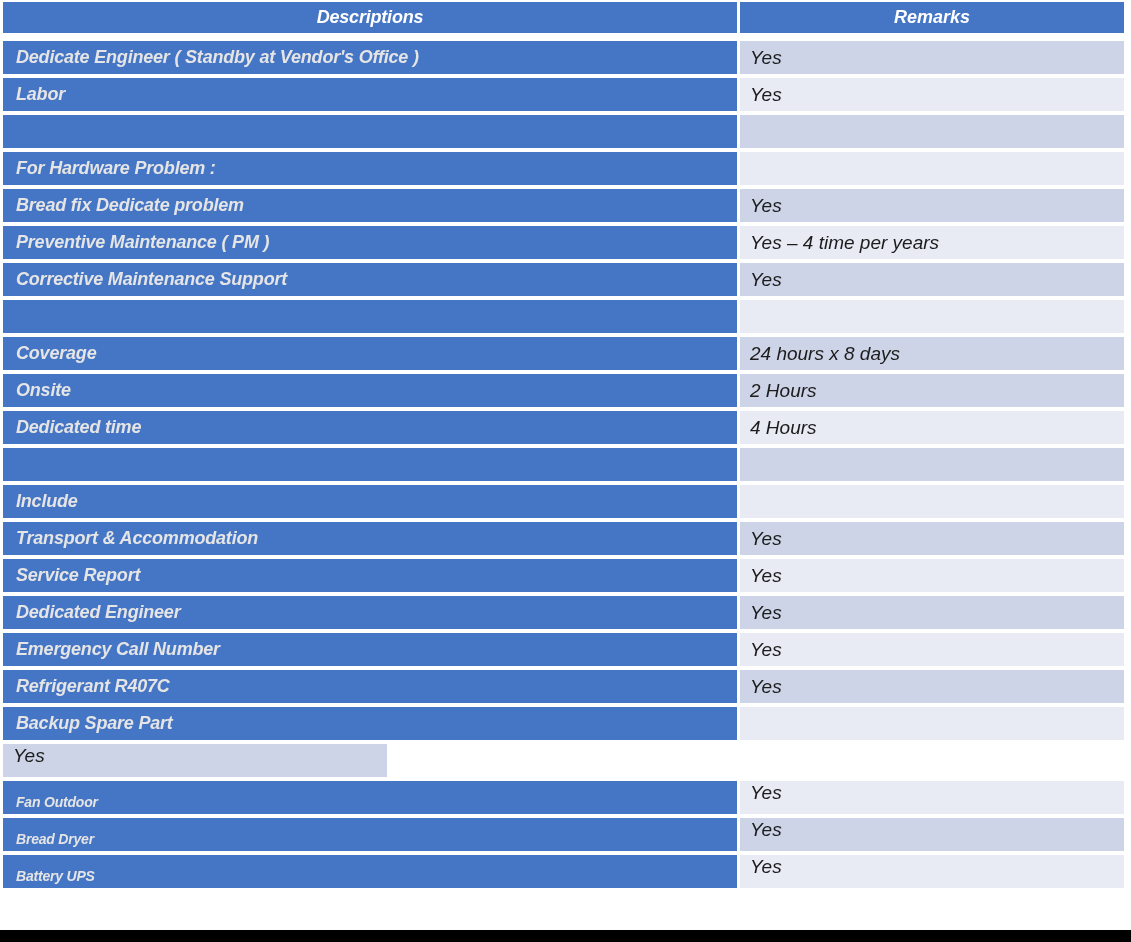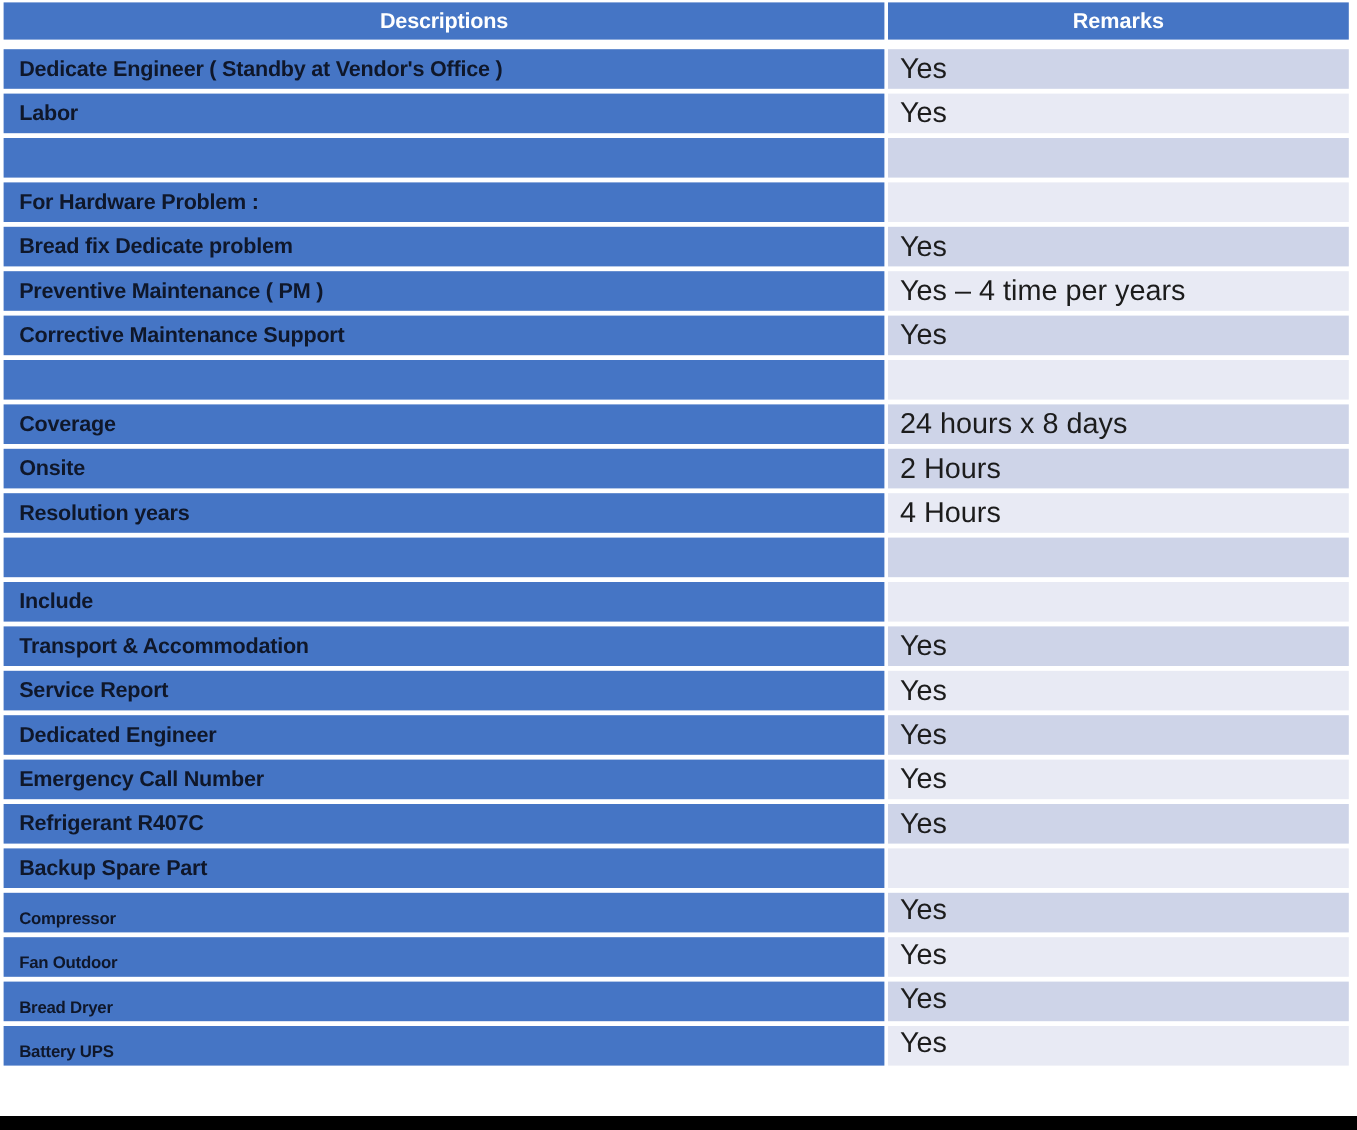--- a/index.html
+++ b/index.html
@@ -10,31 +10,31 @@
     --text-dark:#1c1c1c;
   }
   *{box-sizing:border-box;}
   html,body{margin:0;padding:0;}
   body{
     width:1131px;height:942px;position:relative;background:#ffffff;
     font-family:"Liberation Sans", sans-serif;overflow:hidden;
   }
   .page{position:absolute;inset:0;}
   .tbl{position:absolute;left:3px;top:2px;width:1121px;}
-  .row{display:flex;gap:3px;margin-bottom:4px;height:33px;}
+  .row{display:flex;gap:3px;margin-bottom:4px;height:33px;font-style:italic;}
   .row.header{height:31px;margin-bottom:8px;}
   .cell{display:flex;align-items:center;}
   .cell.left{
-    width:734px;background:var(--blue);color:#0f172a;
+    width:734px;background:var(--blue);color:#e5e5e5;
     font-weight:bold;font-size:18px;letter-spacing:-0.2px;
     padding-left:13px;
   }
   .cell.right{
     width:384px;padding-left:10px;
-    font-size:24px;color:var(--text-dark);
+    font-size:19px;color:var(--text-dark);
     background:transparent;
   }
   .row.header .cell{justify-content:center;padding:0;background:var(--blue);
     color:#ffffff;font-weight:bold;font-size:18px;}
   .row.band-dark .cell.right{background:var(--band-dark);}
   .row.band-light .cell.right{background:var(--band-light);}
   .row.small .cell.left{font-size:14px;align-items:flex-end;padding-bottom:4px;}
   .row.small .cell.right{align-items:flex-start;padding-top:1px;}
   .bottom-bar{position:absolute;left:0;right:0;bottom:0;height:12px;background:var(--bar);}
 </style>
@@ -93,21 +93,21 @@
     <div class="cell right">24 hours x 8 days</div>
   </div>
 
 
   <div class="row band-dark">
     <div class="cell left">Onsite</div>
     <div class="cell right">2 Hours</div>
   </div>
 
   <div class="row band-light">
-    <div class="cell left">Resolution years</div>
+    <div class="cell left">Dedicated time</div>
     <div class="cell right">4 Hours</div>
   </div>
 
   <div class="row band-dark">
     <div class="cell left"></div>
     <div class="cell right"></div>
   </div>
 
   <div class="row band-light">
     <div class="cell left">Include</div>
@@ -138,21 +138,20 @@
     <div class="cell left">Refrigerant R407C</div>
     <div class="cell right">Yes</div>
   </div>
 
   <div class="row band-light">
     <div class="cell left">Backup Spare Part</div>
     <div class="cell right"></div>
   </div>
 
   <div class="row band-dark small">
-    <div class="cell left">Compressor</div>
     <div class="cell right">Yes</div>
   </div>
 
   <div class="row band-light small">
     <div class="cell left">Fan Outdoor</div>
     <div class="cell right">Yes</div>
   </div>
 
   <div class="row band-dark small">
     <div class="cell left">Bread Dryer</div>

